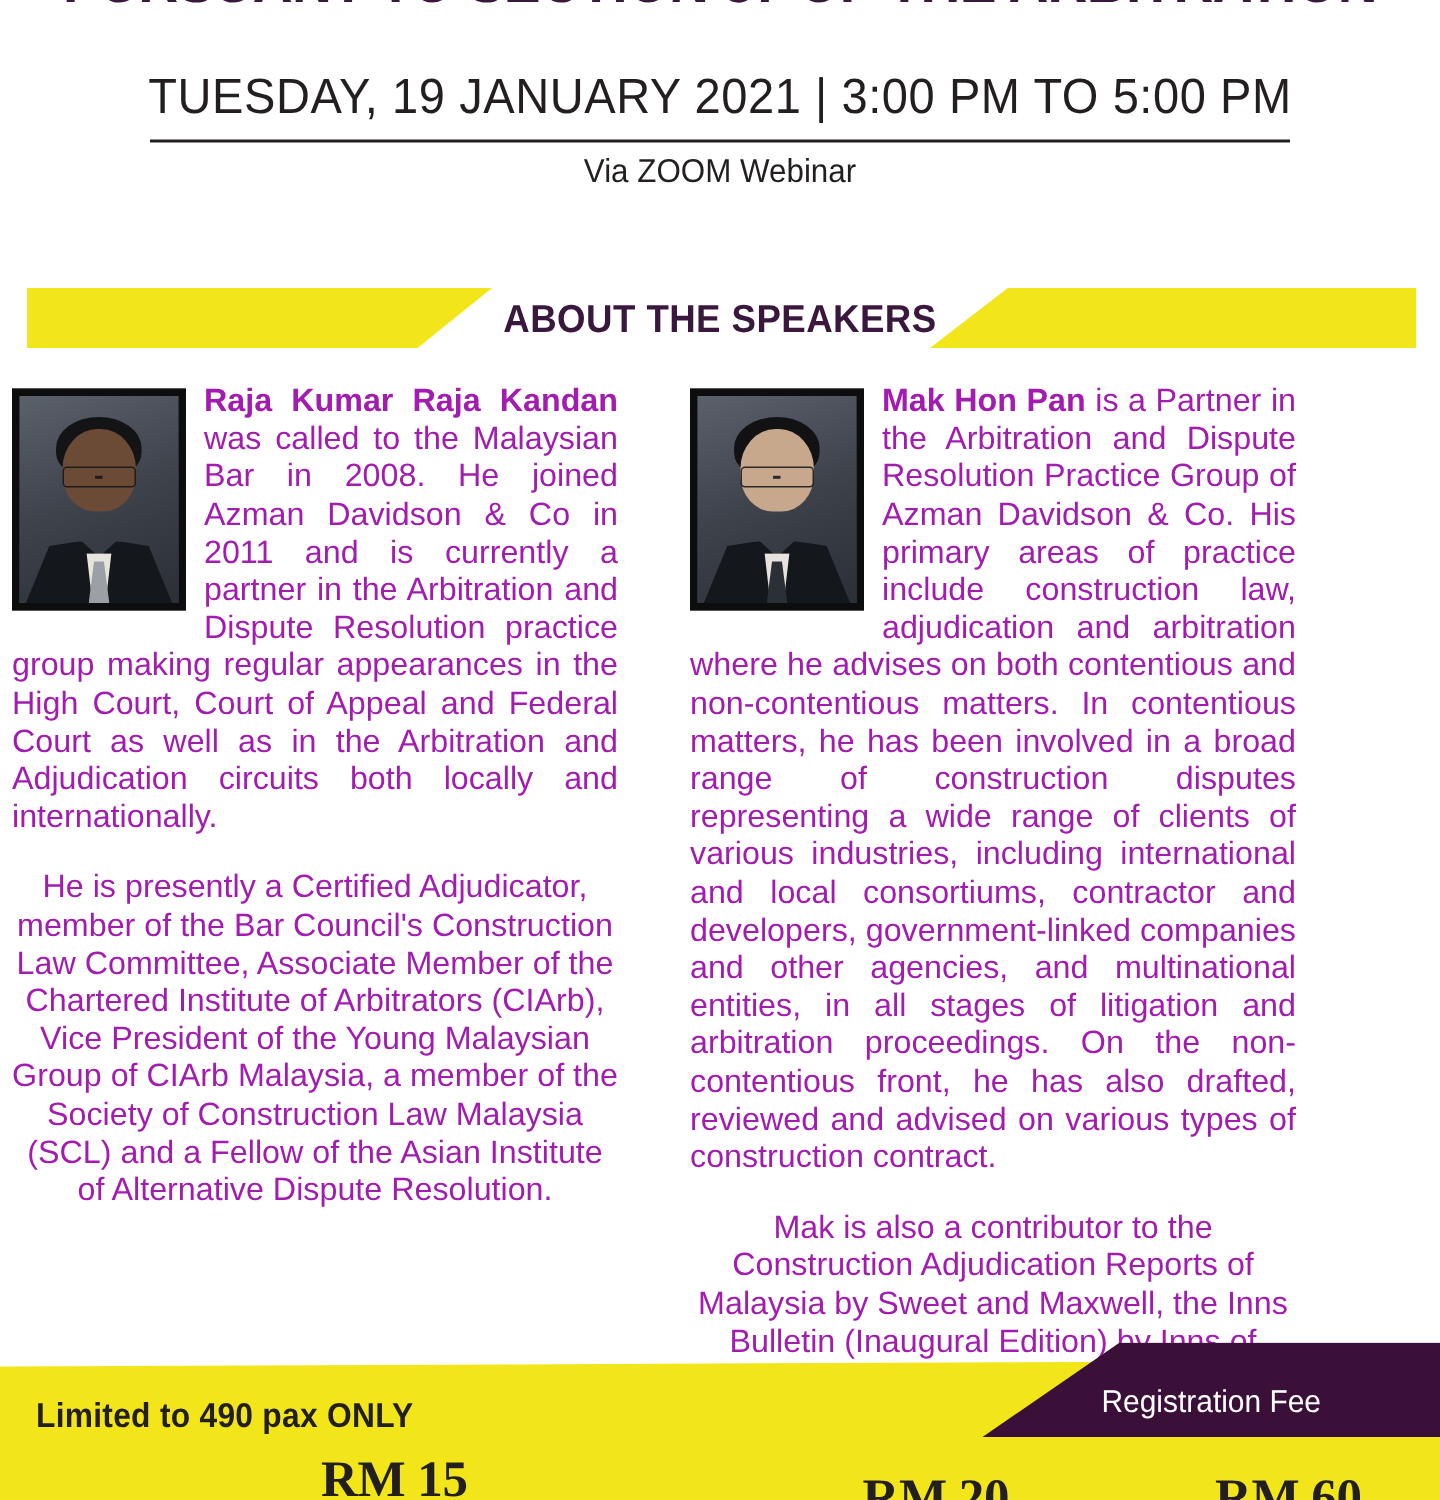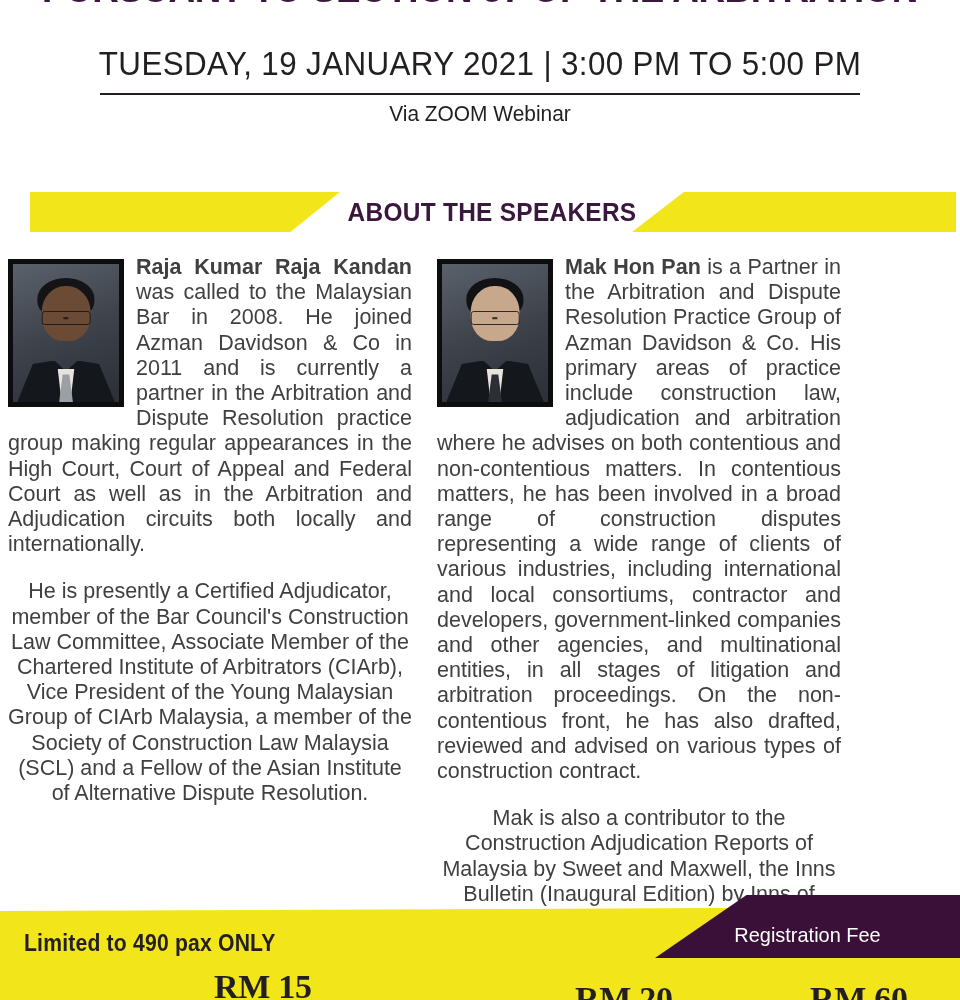--- a/index.html
+++ b/index.html
@@ -75,21 +75,20 @@
     transform-origin: 50% 0;
   }
 
   
   #speakers-banner {
     position: absolute;
     left: 0;
     top: 192px;
     width: 814px;
     height: 40px;
-    margin-left: 12px;
   }
   .banner-bar {
     position: absolute;
     top: 0;
     height: 40px;
     background: #f2e61a;
   }
   #banner-left  { left: 18px;  width: 310px; clip-path: polygon(0 0, 100% 0, 84% 100%, 0 100%); }
   #banner-right { left: 620px; width: 324px; clip-path: polygon(16% 0, 100% 0, 100% 100%, 0 100%); }
   #banner-title {
@@ -115,24 +114,24 @@
     top: 255px;
     width: 960px;
     display: flex;
     gap: 24px;
   }
   .speaker-col {
     width: 404px;
     font-size: 21.5px;
     line-height: 25.2px;
     text-align: justify;
-    color: #404040;
+    color: #a21caf;
   }
   .speaker-col.left  { margin-left: 8px; }
-  .speaker-col.right { margin-left: 1px; }
+  .speaker-col.right { margin-left: 24px; }
   .speaker-photo {
     float: left;
     width: 116px;
     height: 148px;
     margin: 4px 12px 2px 0;
     border: 5px solid #0d0d0d;
     box-sizing: border-box;
     background: #4a4f58;
     position: relative;
     overflow: hidden;

